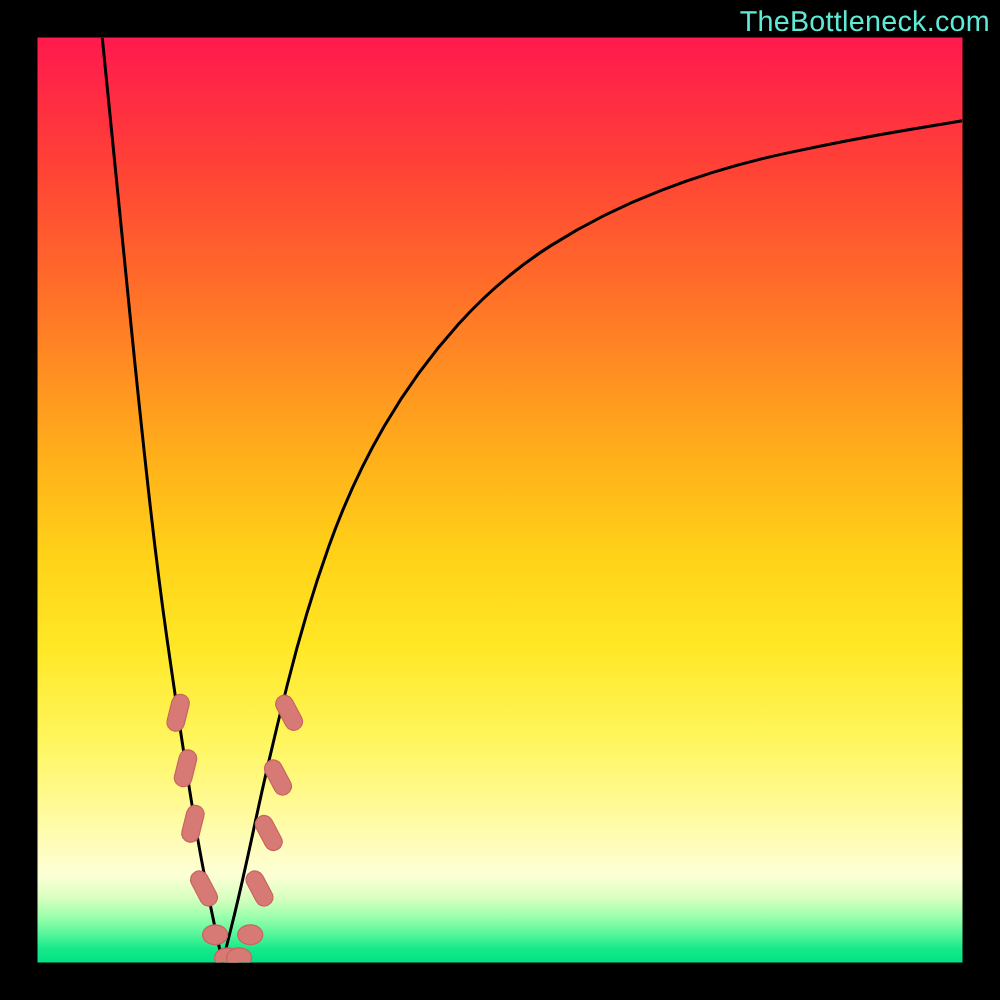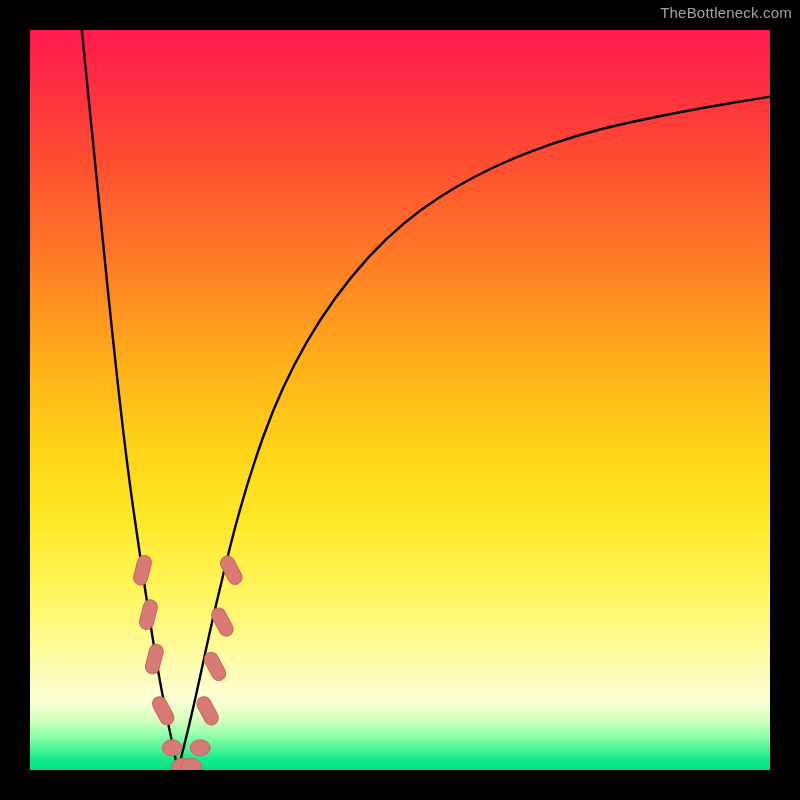--- a/index.html
+++ b/index.html
@@ -46,22 +46,22 @@
   svg.curves {
     position: absolute;
     left: 0; top: 0;
     width: 740px;
     height: 740px;
   }
   .watermark {
     position: absolute;
     top: 4px;
     right: 8px;
-    color: #a3a3a3;
-    font-size: 15px;
+    color: #5eead4;
+    font-size: 23px;
     letter-spacing: 0.2px;
     font-weight: 400;
   }
 </style>
 </head>
 <body>
 
 <div class="frame">
   <div class="watermark">TheBottleneck.com</div>
 

